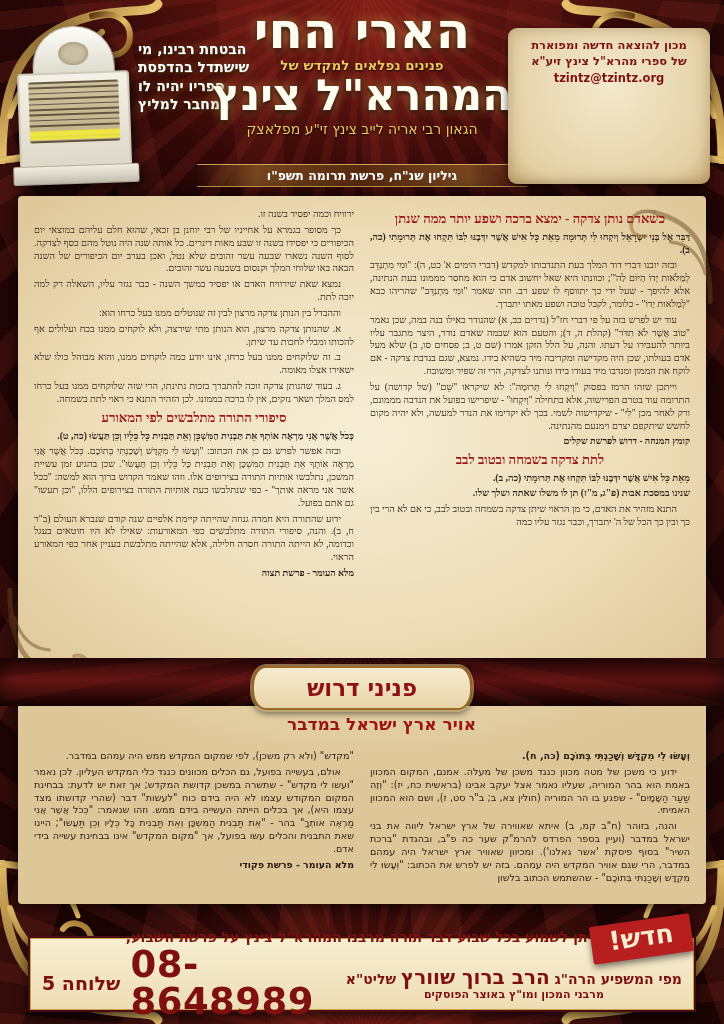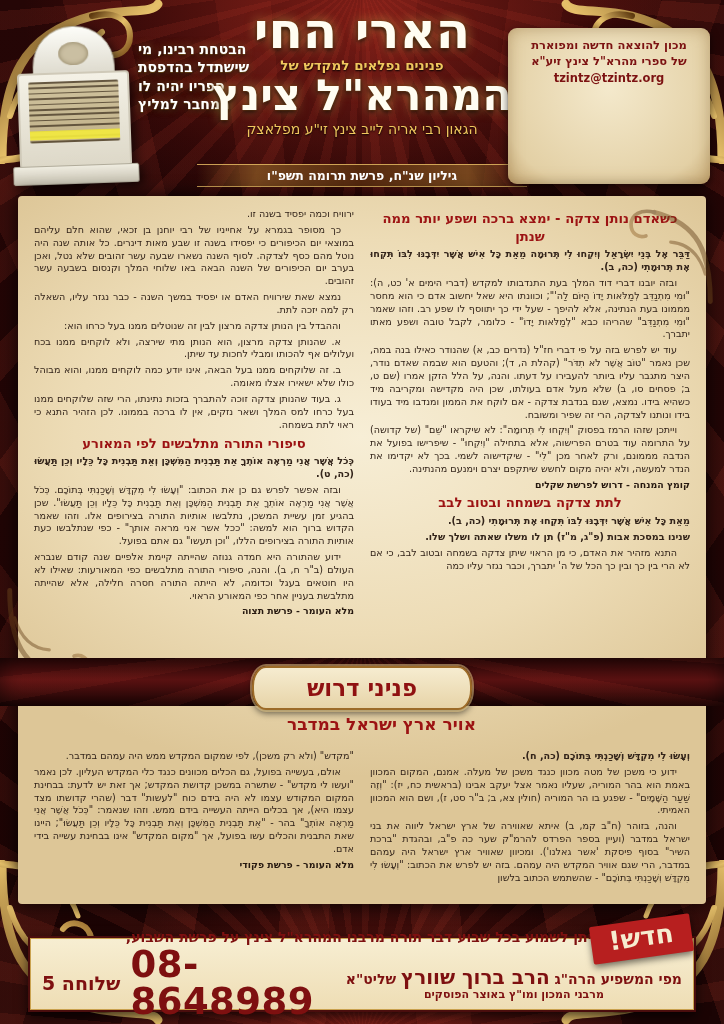--- a/index.html
+++ b/index.html
@@ -60,21 +60,21 @@
   .cmid{display:flex;align-items:center;margin-top:5px;}
   .addr{flex:1;font-size:10.5px;font-weight:bold;line-height:1.55;}
   .logoBox{width:48px;text-align:center;}
   .cmail{font-size:11.5px;font-weight:bold;margin-top:2px;direction:ltr;}
   
   .sheet{position:absolute;top:196px;left:18px;width:688px;height:708px;border-radius:4px;
       background:radial-gradient(ellipse 72% 48% at 50% 34%, #f7eed6 0%, #eddcb6 58%, #ddc697 100%);
       box-shadow:0 0 18px rgba(0,0,0,.8);}
   .cols{display:flex;gap:16px;padding:12px 16px 0;}
   .col{flex:1;min-width:0;text-align:justify;color:#33241a;font-size:9.6px;line-height:1.34;}
-  .s1 .col{height:448px;overflow:hidden;}
+  .s1 .col{height:448px;overflow:hidden;font-family:Liberation Serif, serif;}
   .col p{margin:0 0 3px;text-indent:13px;}
   .col p.noindent{text-indent:0;}
   .col p.verse{font-weight:bold;text-indent:0;}
   .col p.src{font-weight:bold;text-indent:0;font-size:9.4px;color:#26180f;}
   .red{color:#9c1313;font-size:13.2px;font-weight:bold;text-align:center;margin:2px 0 3px;}
   
   .band{position:absolute;top:658px;left:0;width:724px;height:48px;
       background:
         repeating-conic-gradient(from 90deg at 50% -40%, rgba(200,60,45,.10) 0deg 4deg, transparent 4deg 10deg),
         linear-gradient(180deg,#2c0808,#5a1212 45%,#1e0505);
@@ -206,21 +206,21 @@
         <p class="verse">מֵאֵת כָּל אִישׁ אֲשֶׁר יִדְּבֶנּוּ לִבּוֹ תִּקְחוּ אֶת תְּרוּמָתִי (כה, ב).</p>
         <p class="verse">שנינו במסכת אבות (פ"ג, מ"ז) תן לו משלו שאתה ושלך שלו.</p>
         <p>התנא מזהיר את האדם, כי מן הראוי שיתן צדקה בשמחה ובטוב לבב, כי אם לא הרי בין כך ובין כך הכל של ה' יתברך, וכבר נגזר עליו כמה</p>
       </div>
       <div class="col">
         <p class="noindent">ירוויח וכמה יפסיד בשנה זו.</p>
         <p>כך מסופר בגמרא על אחייניו של רבי יוחנן בן זכאי, שהוא חלם עליהם במוצאי יום הכיפורים כי יפסידו בשנה זו שבע מאות דינרים. כל אותה שנה היה נוטל מהם כסף לצדקה. לסוף השנה נשארו שבעה עשר זהובים שלא נטל, ואכן בערב יום הכיפורים של השנה הבאה באו שלוחי המלך וקנסום בשבעה עשר זהובים.</p>
         <p>נמצא שאת שירוויח האדם או יפסיד במשך השנה - כבר נגזר עליו, השאלה רק למה יזכה לתת.</p>
         <p>וההבדל בין הנותן צדקה מרצון לבין זה שנוטלים ממנו בעל כרחו הוא:</p>
         <p>א. שהנותן צדקה מרצון, הוא הנותן מתי שירצה, ולא לוקחים ממנו בכח ועלולים אף להכותו ומבלי לחכות עד שיתן.</p>
-        <p>ב. זה שלוקחים ממנו בעל הבאה, אינו יודע כמה לוקחים ממנו, והוא מבוהל כולו שלא ישאירו אצלו מאומה.</p>
+        <p>ב. זה שלוקחים ממנו בעל כרחו, אינו יודע כמה לוקחים ממנו, והוא מבוהל כולו שלא ישאירו אצלו מאומה.</p>
         <p>ג. בעוד שהנותן צדקה זוכה להתברך בזכות נתינתו, הרי שזה שלוקחים ממנו בעל כרחו למס המלך ושאר נזקים, אין לו ברכה בממונו. לכן הזהיר התנא כי ראוי לתת בשמחה.</p>
         <h3 class="red">סיפורי התורה מתלבשים לפי המאורע</h3>
         <p class="verse">כְּכֹל אֲשֶׁר אֲנִי מַרְאֶה אוֹתְךָ אֵת תַּבְנִית הַמִּשְׁכָּן וְאֵת תַּבְנִית כָּל כֵּלָיו וְכֵן תַּעֲשׂוּ (כה, ט).</p>
         <p>ובזה אפשר לפרש גם כן את הכתוב: "וְעָשׂוּ לִי מִקְדָּשׁ וְשָׁכַנְתִּי בְּתוֹכָם. כְּכֹל אֲשֶׁר אֲנִי מַרְאֶה אוֹתְךָ אֵת תַּבְנִית הַמִּשְׁכָּן וְאֵת תַּבְנִית כָּל כֵּלָיו וְכֵן תַּעֲשׂוּ". שכן בהגיע זמן עשיית המשכן, נתלבשו אותיות התורה בצירופים אלו. וזהו שאמר הקדוש ברוך הוא למשה: "ככל אשר אני מראה אותך" - כפי שנתלבשו כעת אותיות התורה בצירופים הללו, "וכן תעשו" גם אתם בפועל.</p>
         <p>ידוע שהתורה היא חמדה גנוזה שהייתה קיימת אלפיים שנה קודם שנברא העולם (ב"ר ח, ב). והנה, סיפורי התורה מתלבשים כפי המאורעות: שאילו לא היו חוטאים בעגל וכדומה, לא הייתה התורה חסרה חלילה, אלא שהייתה מתלבשת בעניין אחר כפי המאורע הראוי.</p>
         <p class="src">מלא העומר - פרשת תצוה</p>
       </div>
     </div>
   </div>
 

